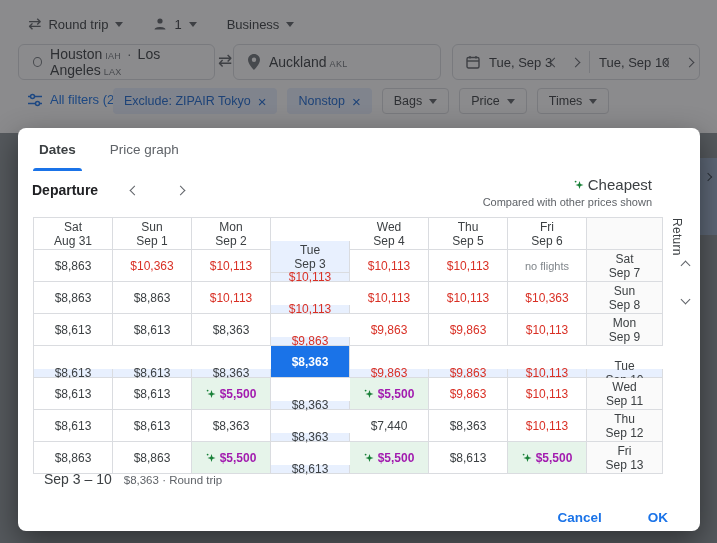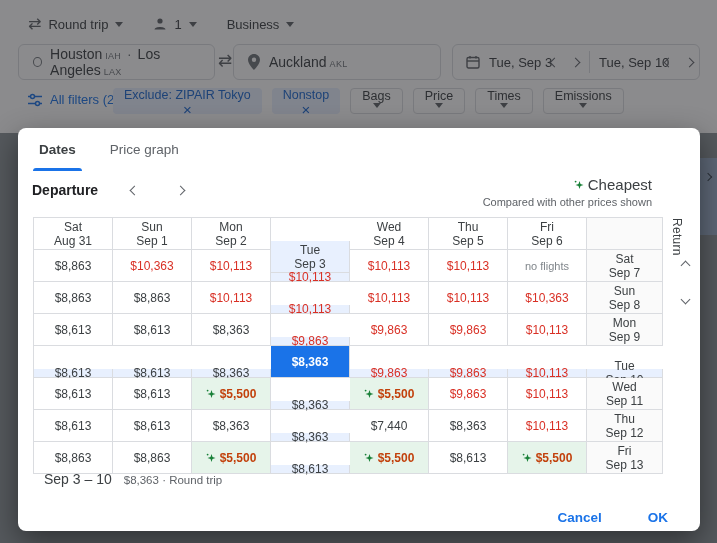--- a/index.html
+++ b/index.html
@@ -24,21 +24,21 @@
   .dates-divider { position:absolute; left:136px; top:6px; bottom:6px; width:1px; background:#dadce0; }
   .chev { width:7px; height:7px; border-right:1.8px solid #5f6368; border-bottom:1.8px solid #5f6368; display:inline-block; }
   .chev.left { transform:rotate(135deg); }
   .chev.right { transform:rotate(-45deg); }
   .chev.up { transform:rotate(-135deg); }
   .chev.down { transform:rotate(45deg); }
   .date-chevs { position:absolute; top:0; height:34px; display:flex; align-items:center; gap:14px; }
   .filters-row { position:absolute; left:0; top:88px; height:26px; width:100%; }
   .allfilters { position:absolute; left:28px; top:4px; display:flex; align-items:center; gap:8px; color:#1a73e8; font-size:13px; cursor:pointer; }
   .chips { position:absolute; left:113px; top:0; display:flex; gap:10px; height:26px; }
-  .chip { height:26px; border-radius:4px; display:flex; align-items:center; padding:0 11px; font-size:12.5px; white-space:nowrap; cursor:pointer;flex-direction:column; }
+  .chip { height:26px; border-radius:4px; display:flex; align-items:center; gap:7px; padding:0 11px; font-size:12.5px; white-space:nowrap; cursor:pointer; }
   .chip-active { background:#e8f0fe; color:#1967d2; }
   .chip-active .chip-x { font-size:15px; line-height:1; color:#1967d2; }
   .chip-outline { border:1px solid #dadce0; color:#3c4043; background:#fff; }
   .content-bg { position:absolute; left:0; top:133px; right:0; bottom:0; background:#8f969c; }
   .map-panel { position:absolute; right:0; top:158px; width:19px; height:77px; background:#9fb3cf; text-align:center; }
   .map-panel .mchev { margin-top:16px; width:6px; height:6px; border-right:1.8px solid #37424d; border-bottom:1.8px solid #37424d; display:inline-block; transform:rotate(-45deg); }
 
   
   .scrim { position:absolute; inset:0; background:rgba(32,33,36,.52); z-index:5; }
 
@@ -54,21 +54,21 @@
   .cheapest-box { position:absolute; right:48px; top:48px; text-align:right; }
   .cheapest-line { font-size:15px; color:#3c4043; display:flex; justify-content:flex-end; align-items:center; gap:4px; }
   .compare-note { font-size:11px; color:#5f6368; margin-top:3px; }
 
   .dgrid { position:absolute; left:15px; top:89px; display:grid; grid-template-columns:repeat(7,79px) 76px; grid-auto-rows:32px; border-top:1px solid #dadce0; border-left:1px solid #dadce0; }
   .dgrid > div:nth-child(-n+8) { height:32px; }
   .gcell { border-right:1px solid #dadce0; border-bottom:1px solid #dadce0; display:flex; align-items:center; justify-content:center; font-size:12px; color:#3c4043; background:#fff; }
   .gcell.head { flex-direction:column; line-height:14px; }
   .gcell.hl { background:#e8f0fe;margin-top:23px; }
   .gcell.high { color:#d93025; }
-  .gcell.low { background:#e6f4ea; color:#c2410c; font-weight:bold; gap:4px; }
+  .gcell.low { background:#e6f4ea; color:#a21caf; font-weight:bold; gap:4px; }
   .gcell.selected { background:#1a73e8; color:#fff; font-weight:bold; }
   .gcell.nf { color:#80868b; font-size:11px; }
   .gcell.rlabel { flex-direction:column; background:#fafafa; line-height:14px; cursor:default; }
   .gcell.rlabel.hl { background:#e8f0fe; }
   .gcell.price { cursor:pointer; }
 
   .return-vert { position:absolute; left:652px; top:90px; writing-mode:vertical-rl; font-size:12px; color:#3c4043; letter-spacing:.3px; }
   .rail-chev { position:absolute; left:658px; width:18px; height:18px; display:flex; align-items:center; justify-content:center; cursor:pointer; }
   .rail-up { top:128px; }
   .rail-down { top:162px; }
@@ -172,24 +172,20 @@
           <span class="caret"></span>
         </div>
         <div class="chip chip-outline">
           <span>Price</span>
           <span class="caret"></span>
         </div>
         <div class="chip chip-outline">
           <span>Times</span>
           <span class="caret"></span>
         </div>
-        <div class="chip chip-outline">
-          <span>Emissions</span>
-          <span class="caret"></span>
-        </div>
 
       </div>
     </div>
 
     <div class="content-bg"></div>
     <div class="map-panel"><span class="mchev"></span></div>
   </div>
 
   <div class="scrim"></div>
 

